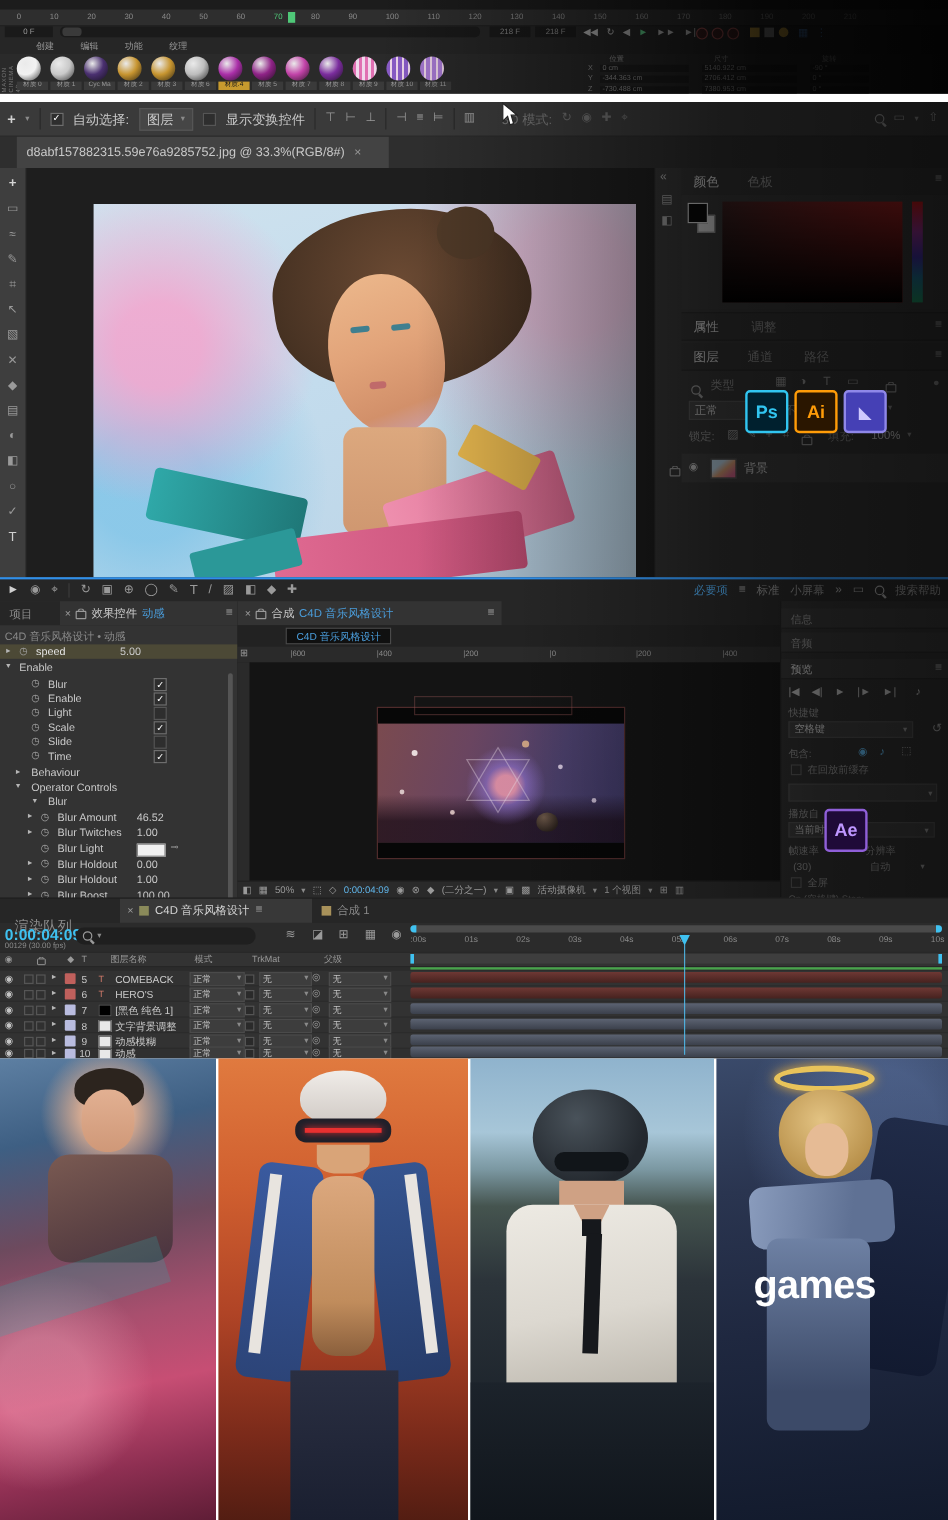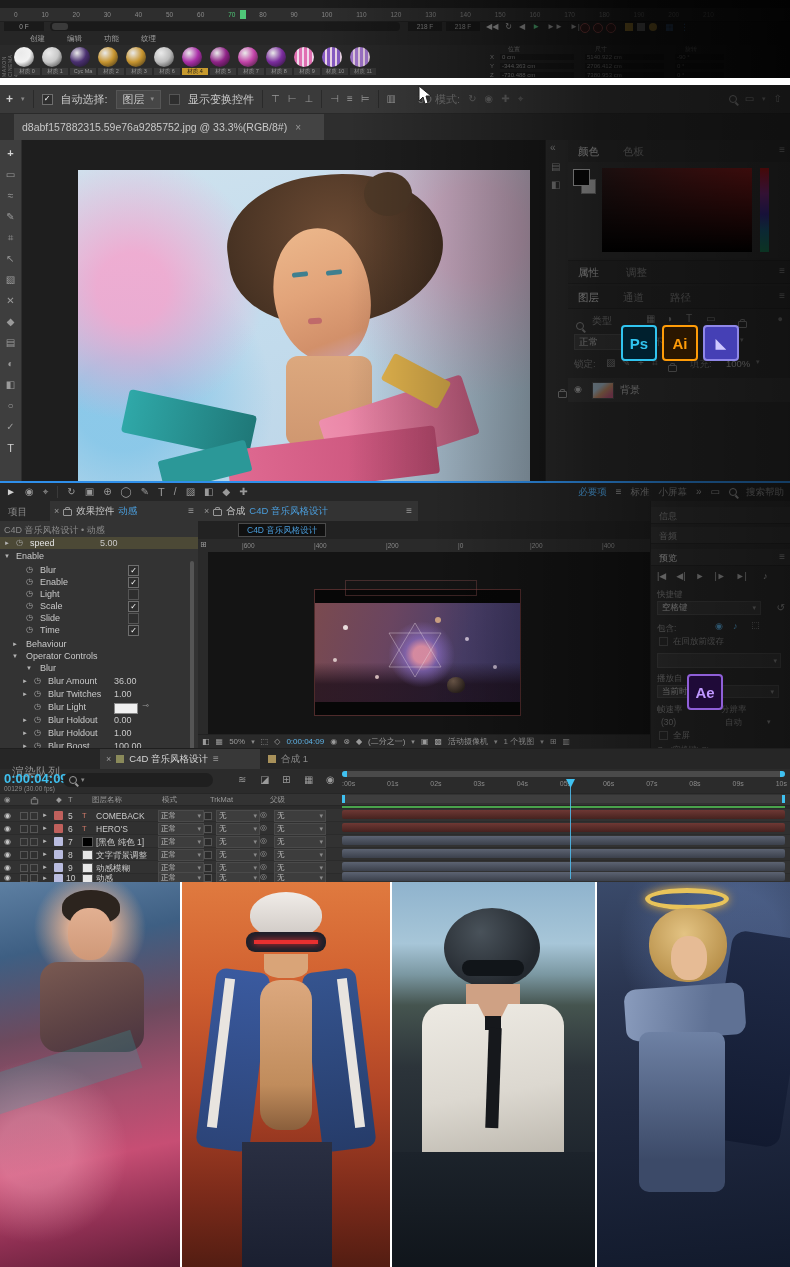--- a/index.html
+++ b/index.html
@@ -430,21 +430,21 @@
           <span class="aelab" style="left:26px;">Operator Controls</span>
         </div>
       <div class="aerow" style="top:161px;">
           <span class="tri" style="left:26px;">▼</span>
           <span class="aelab" style="left:40px;">Blur</span>
         </div>
       <div class="aerow" style="top:174px;">
           <span class="tri" style="left:22px;">►</span>
           <span class="sw" style="left:34px;">◷</span>
           <span class="aelab" style="left:48px;">Blur Amount</span>
-          <span class="aelab val" style="left:114px;">36.00</span>
+          <span class="aelab val" style="left:114px;">46.52</span>
         </div>
       <div class="aerow" style="top:187px;">
           <span class="tri" style="left:22px;">►</span>
           <span class="sw" style="left:34px;">◷</span>
           <span class="aelab" style="left:48px;">Blur Twitches</span>
           <span class="aelab val" style="left:114px;">1.00</span>
         </div>
       <div class="aerow" style="top:200px;">
           <span class="sw" style="left:34px;">◷</span>
           <span class="aelab" style="left:48px;">Blur Light</span>
@@ -847,16 +847,17 @@
       radial-gradient(circle at 70% 15%, rgba(120,150,210,.3) 0 14%, rgba(120,150,210,0) 32%),
       linear-gradient(175deg,#3a4a6a 0%,#2a3550 28%,#1f2840 58%,#121a2c 100%);">
       <div class="a" style="left:48px;top:6px;width:84px;height:22px;border-radius:50%;border:5px solid #e8c35a;box-shadow:0 0 10px #d9a43f;box-sizing:border-box;"></div>
       <div class="a" style="left:52px;top:26px;width:78px;height:74px;border-radius:48%;background:radial-gradient(circle at 45% 35%,#e3c383,#b8904a 75%);"></div>
       <div class="a" style="left:74px;top:54px;width:36px;height:44px;border-radius:45%;background:#e6bb95;"></div>
       <div class="a" style="left:120px;top:52px;width:78px;height:210px;background:linear-gradient(#202b48,#121a30);transform:rotate(9deg);border-radius:14px;"></div>
       <div class="a" style="left:28px;top:104px;width:120px;height:52px;border-radius:12px;background:linear-gradient(100deg,#8a9cbd,#5f7194 70%);transform:rotate(-4deg);"></div>
       <div class="a" style="left:42px;top:150px;width:86px;height:160px;border-radius:10px;background:linear-gradient(#6e81a4,#3c4a68 80%);"></div>
     </div>
     <div class="a" style="left:470px;top:170px;width:260px;text-align:right;z-index:10;">
+      <div class="headline" style="position:static;">games</div>
     </div>
   </div>
 
 </div>
 
 </body></html>

